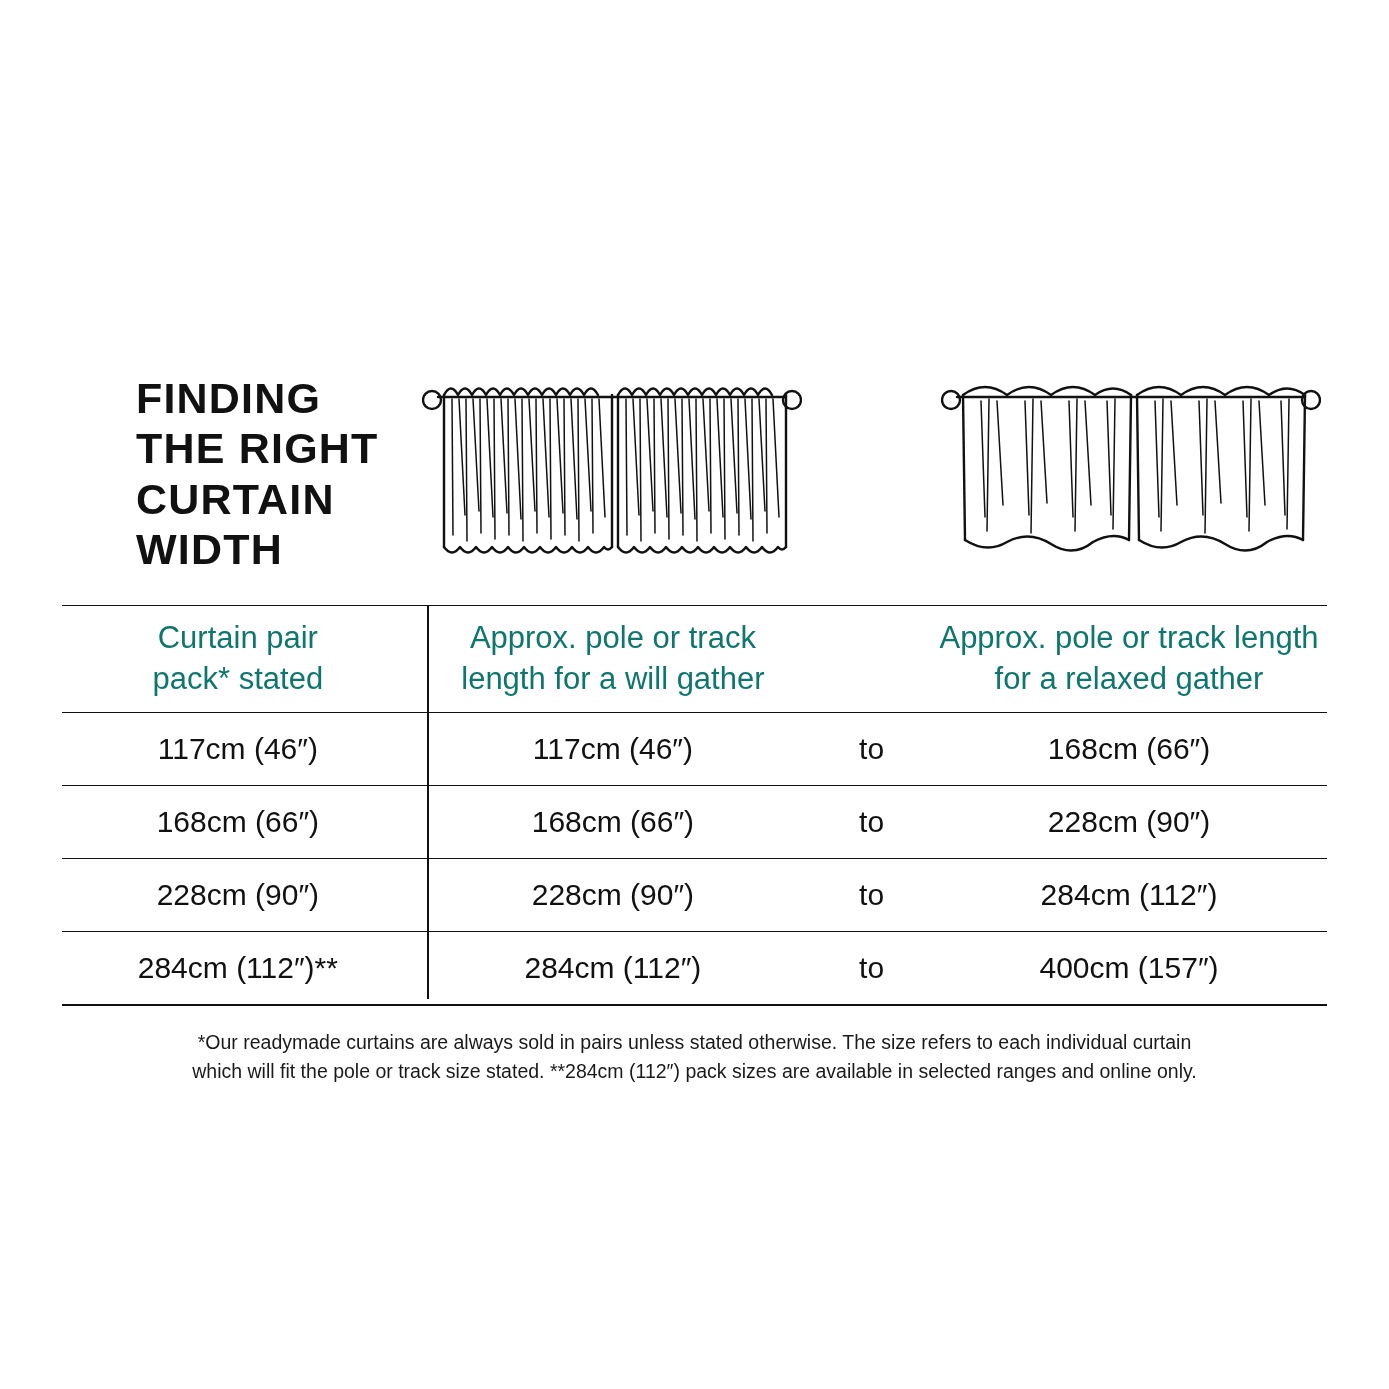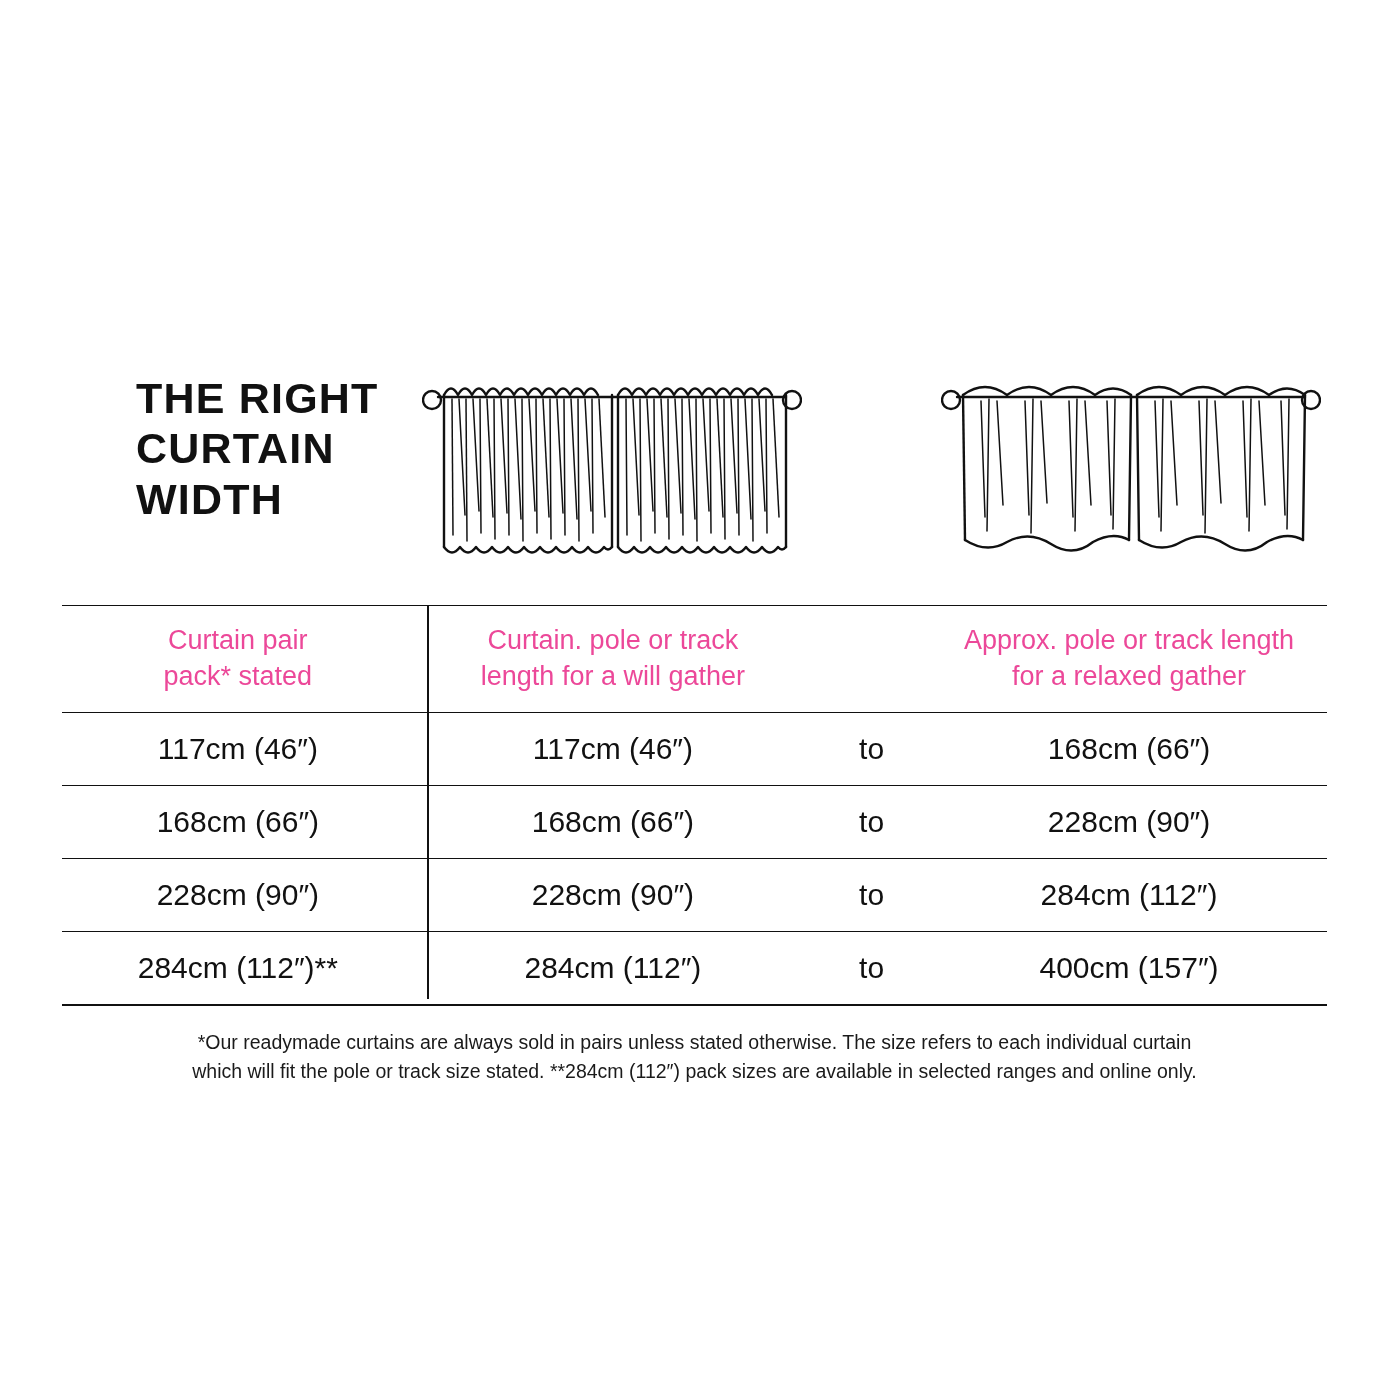--- a/index.html
+++ b/index.html
@@ -69,24 +69,24 @@
     text-align: center;
     vertical-align: middle;
     font-weight: 400;
   }
   .colA { width: 27.8%; }
   .colB { width: 31.5%; }
   .colC { width: 9.4%; }
   .colD { width: 31.3%; }
 
   thead th {
-    font-size: 27px;
+    font-size: 31px;
     line-height: 1.32;
     height: 106px;
-    color: #ec4899;
+    color: #0f766e;
     padding: 0 10px;
   }
   thead th .sub { display: block; white-space: nowrap; }
 
   tbody td {
     font-size: 30px;
     height: 72px;
     color: #111111;
     white-space: nowrap;
     border-top: 1px solid #8c8c8c;
@@ -120,20 +120,21 @@
 </style>
 </head>
 <body>
 
 <div class="page">
   <div class="content">
 
     <div class="header-row">
 
       <div class="title">
+        <span class="ln">FINDING</span>
         <span class="ln">THE RIGHT</span>
         <span class="ln">CURTAIN</span>
         <span class="ln">WIDTH</span>
       </div>
 
       <div class="illus">
 
         <span>
         <svg width="380" height="215" viewBox="0 0 380 215" fill="none" xmlns="http://www.w3.org/2000/svg">
           <g stroke="#111" stroke-width="2.4" fill="none" stroke-linecap="round" stroke-linejoin="round">
@@ -262,21 +263,21 @@
           <col class="colC">
           <col class="colD">
       </colgroup>
       <thead>
         <tr>
           <th>
             <span class="sub">Curtain pair</span>
             <span class="sub">pack* stated</span>
           </th>
           <th>
-            <span class="sub">Curtain. pole or track</span>
+            <span class="sub">Approx. pole or track</span>
             <span class="sub">length for a will gather</span>
           </th>
           <th></th>
           <th>
             <span class="sub">Approx. pole or track length</span>
             <span class="sub">for a relaxed gather</span>
           </th>
         </tr>
       </thead>
       <tbody>

